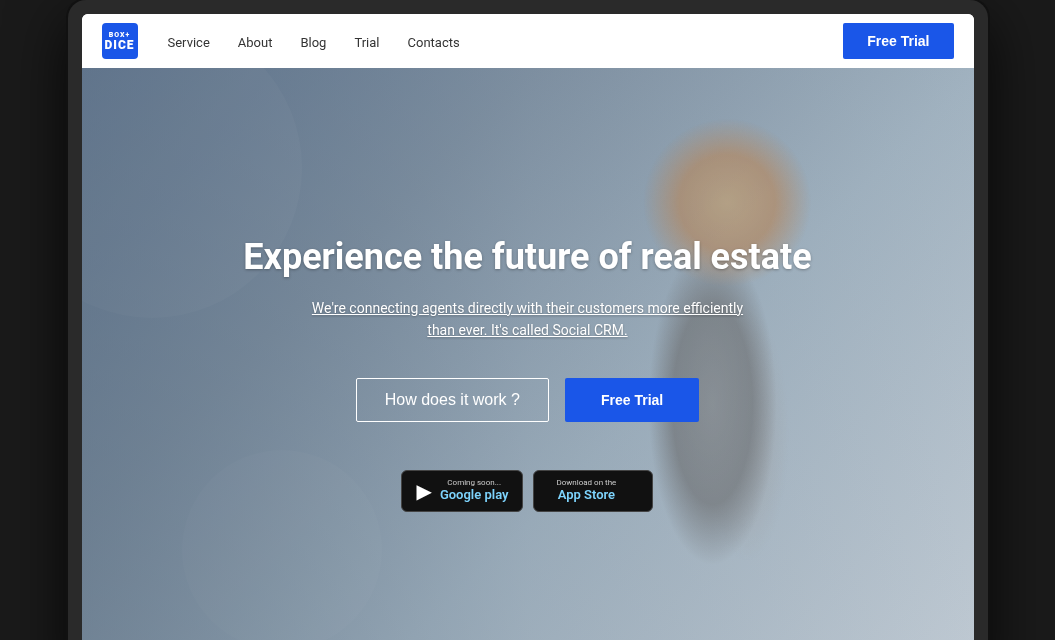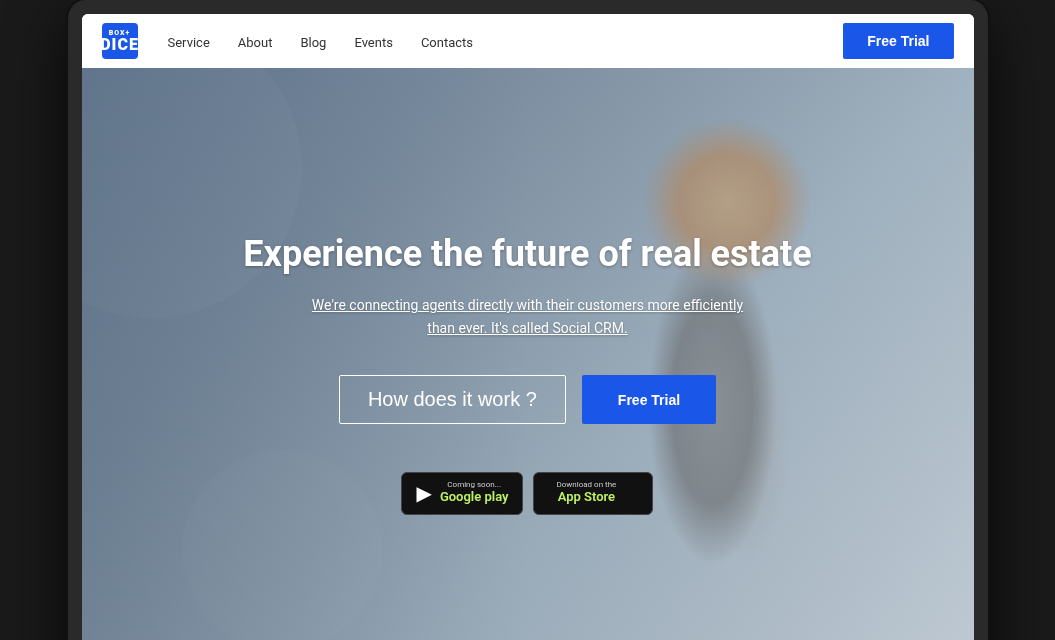--- a/index.html
+++ b/index.html
@@ -77,21 +77,21 @@
       border-radius: 4px;
       display: flex;
       flex-direction: column;
       align-items: center;
       justify-content: center;
       line-height: 1;
       margin-right: 30px;
       flex-shrink: 0;
     }
     .nav-logo .logo-top { font-size: 7px; letter-spacing: 1px; }
-    .nav-logo .logo-bottom { font-size: 16px; font-weight: 900; letter-spacing: 1px; }
+    .nav-logo .logo-bottom { font-size: 12px; font-weight: 900; letter-spacing: 1px; }
 
     .nav-links {
       display: flex;
       gap: 28px;
       flex: 1;
       list-style: none;
     }
     .nav-links li a {
       text-decoration: none;
       color: #333;
@@ -189,21 +189,21 @@
       gap: 16px;
       justify-content: center;
       margin-bottom: 48px;
     }
 
     .btn-outline {
       background: transparent;
       border: 1.5px solid white;
       color: white;
       padding: 12px 28px;
-      font-size: 20px;
+      font-size: 16px;
       cursor: pointer;
       border-radius: 2px;
     }
 
     .btn-solid {
       background: #1a56e8;
       border: none;
       color: white;
       padding: 12px 36px;
       font-size: 14px;
@@ -241,21 +241,21 @@
     }
 
     .badge-small {
       font-size: 8px;
       color: #ccc;
       line-height: 1;
     }
 
     .badge-large {
       font-size: 13px;
-      color: #bef264;
+      color: #7dd3fc;
       font-weight: 600;
       line-height: 1.3;
     }
 
     
     .hero-bg-circle1 {
       position: absolute;
       width: 300px;
       height: 300px;
       border-radius: 50%;
@@ -284,21 +284,21 @@
 
       <nav class="nav">
         <div class="nav-logo">
           <span class="logo-top">BOX+</span>
           <span class="logo-bottom">DICE</span>
         </div>
         <ul class="nav-links">
           <li><a>Service</a></li>
           <li><a>About</a></li>
           <li><a>Blog</a></li>
-          <li><a>Events</a></li>
+          <li><a>Trial</a></li>
           <li><a>Contacts</a></li>
         </ul>
         <button class="nav-cta">Free Trial</button>
       </nav>
 
       <section class="hero">
         <div class="hero-bg"></div>
         <div class="hero-bg-circle1"></div>
         <div class="hero-bg-circle2"></div>
 

